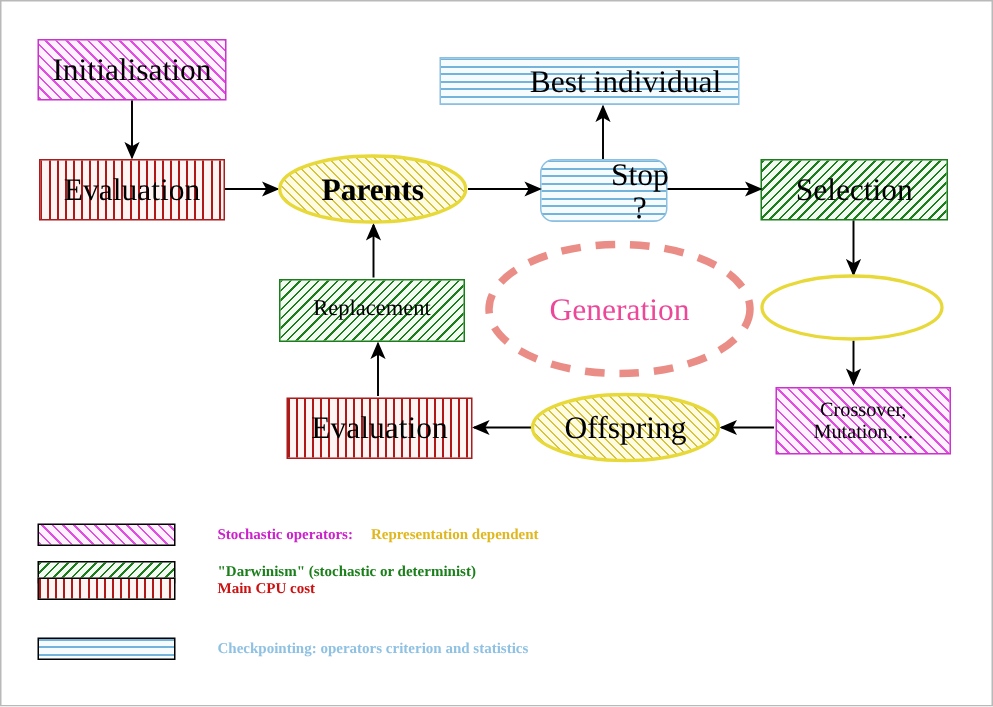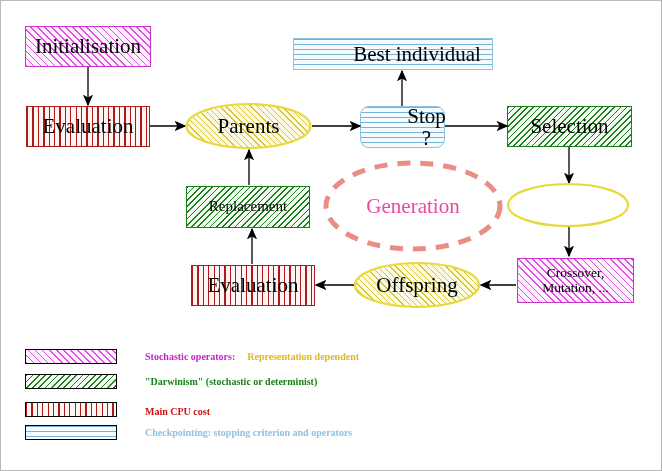--- a/index.html
+++ b/index.html
@@ -96,21 +96,21 @@
   </svg>
 
   <div class="node rect p-magenta b-magenta" style="left:24px;top:25px;width:126px;height:41px;font-size:21px;">
     <span class="lbl">Initialisation</span>
   </div>
 
   <div class="node rect p-red b-red" style="left:25px;top:105px;width:124px;height:41px;font-size:21px;">
     <span class="lbl">Evaluation</span>
   </div>
 
-  <div class="node ell p-yellow" style="left:185px;top:103px;width:125px;height:44px;font-size:21px;">
+  <div class="node ell p-yellow" style="left:185px;top:103px;width:125px;height:44px;font-size:21px;font-weight:bold;">
     <span class="lbl">Parents</span>
   </div>
 
   <div class="node rect p-blue b-blue" style="left:292px;top:37px;width:200px;height:32px;font-size:21px;">
     <span class="lbl">Best individual</span>
   </div>
 
   <div class="node rect p-blue b-blue" style="left:359px;top:105px;width:85px;height:42px;font-size:21px;border-radius:9px;">
     <span class="lbl">Stop ?</span>
   </div>
@@ -147,24 +147,24 @@
       <span class="sw p-magenta b-magenta"></span>
       <span class="lg-txt t-magenta">Stochastic operators:</span>
       <span class="lg-txt t-gold" style="margin-left:12px;">Representation dependent</span>
     </div>
 
     <div class="lg-row" style="top:31px;">
       <span class="sw p-green b-green"></span>
       <span class="lg-txt t-green">"Darwinism" (stochastic or determinist)</span>
     </div>
 
-    <div class="lg-row" style="top:56px;align-items:flex-end;">
+    <div class="lg-row" style="top:42px;">
       <span class="sw p-red b-red"></span>
       <span class="lg-txt t-red">Main CPU cost</span>
     </div>
 
     <div class="lg-row" style="top:82px;">
       <span class="sw p-blue b-blue"></span>
-      <span class="lg-txt t-blue">Checkpointing: stopping criterion and operators</span>
+      <span class="lg-txt t-blue">Checkpointing: operators criterion and statistics</span>
     </div>
 
   </div>
 </div>
 
 </body></html>

